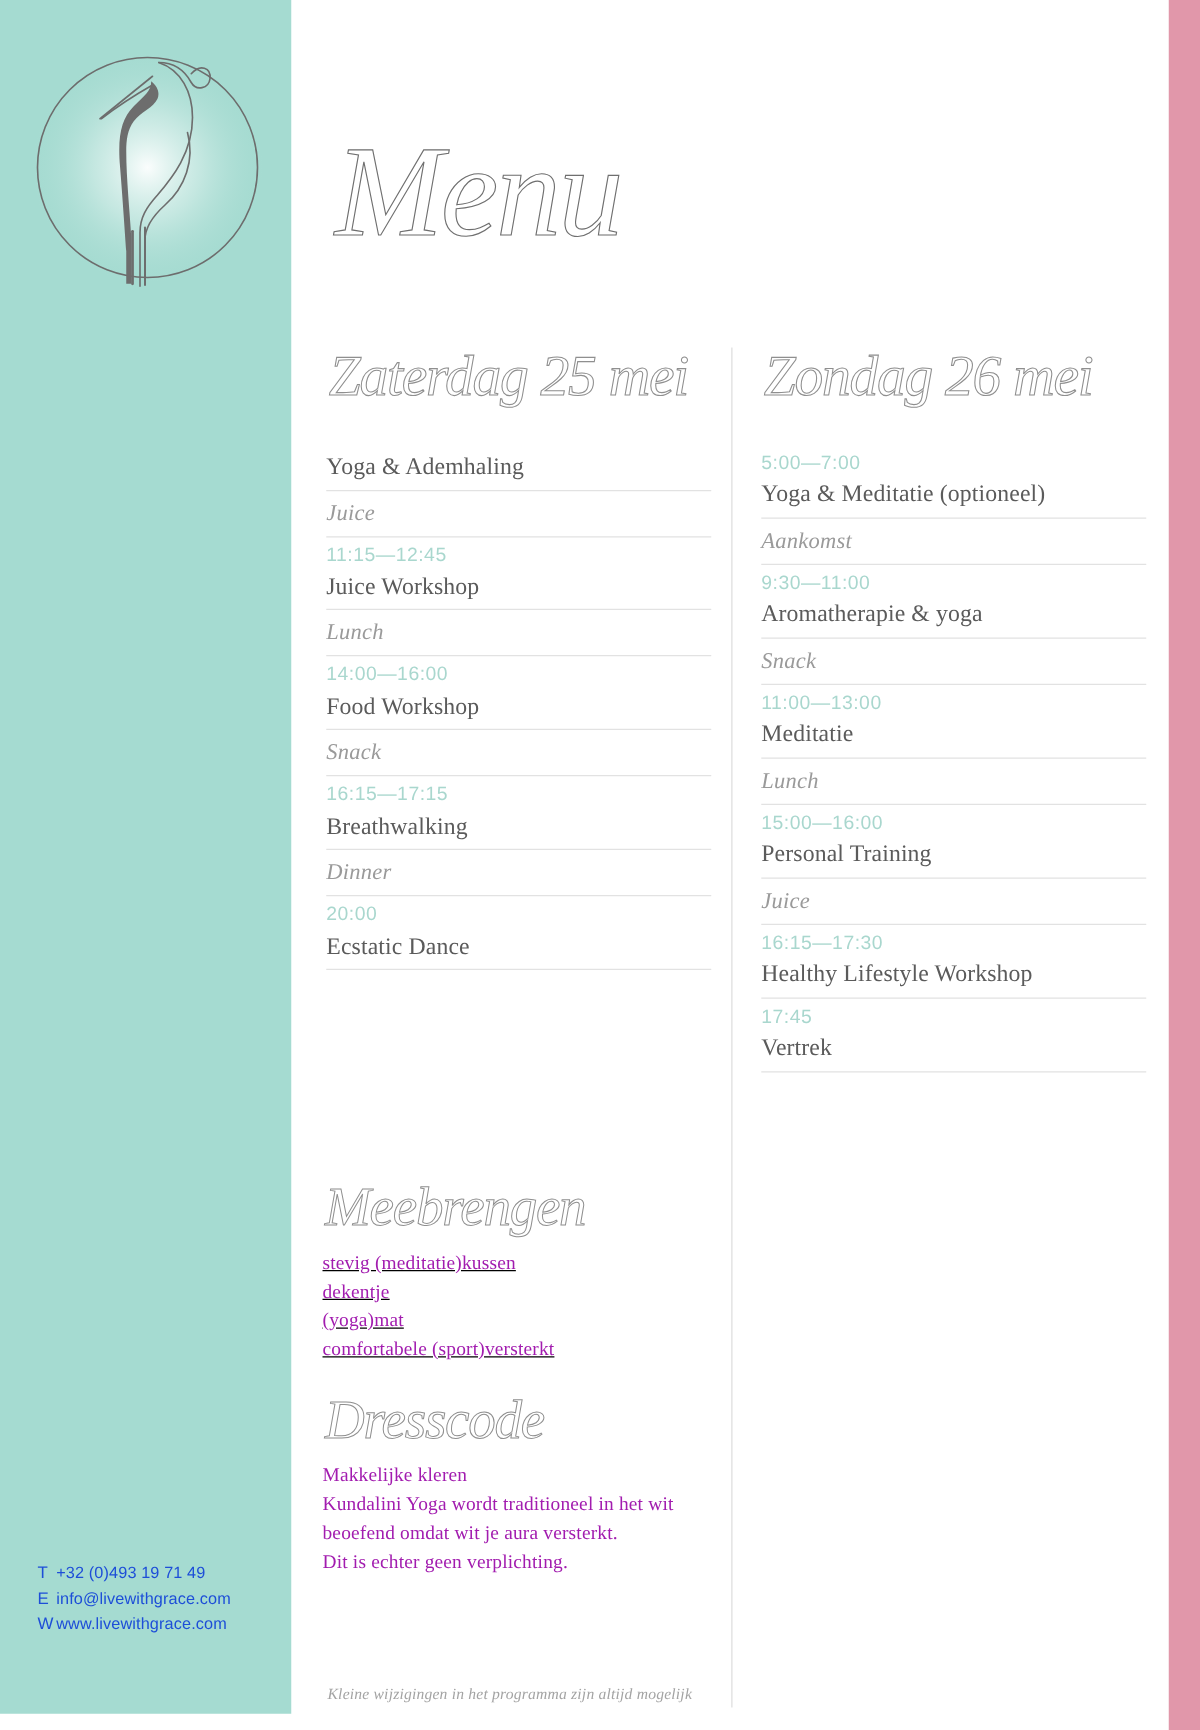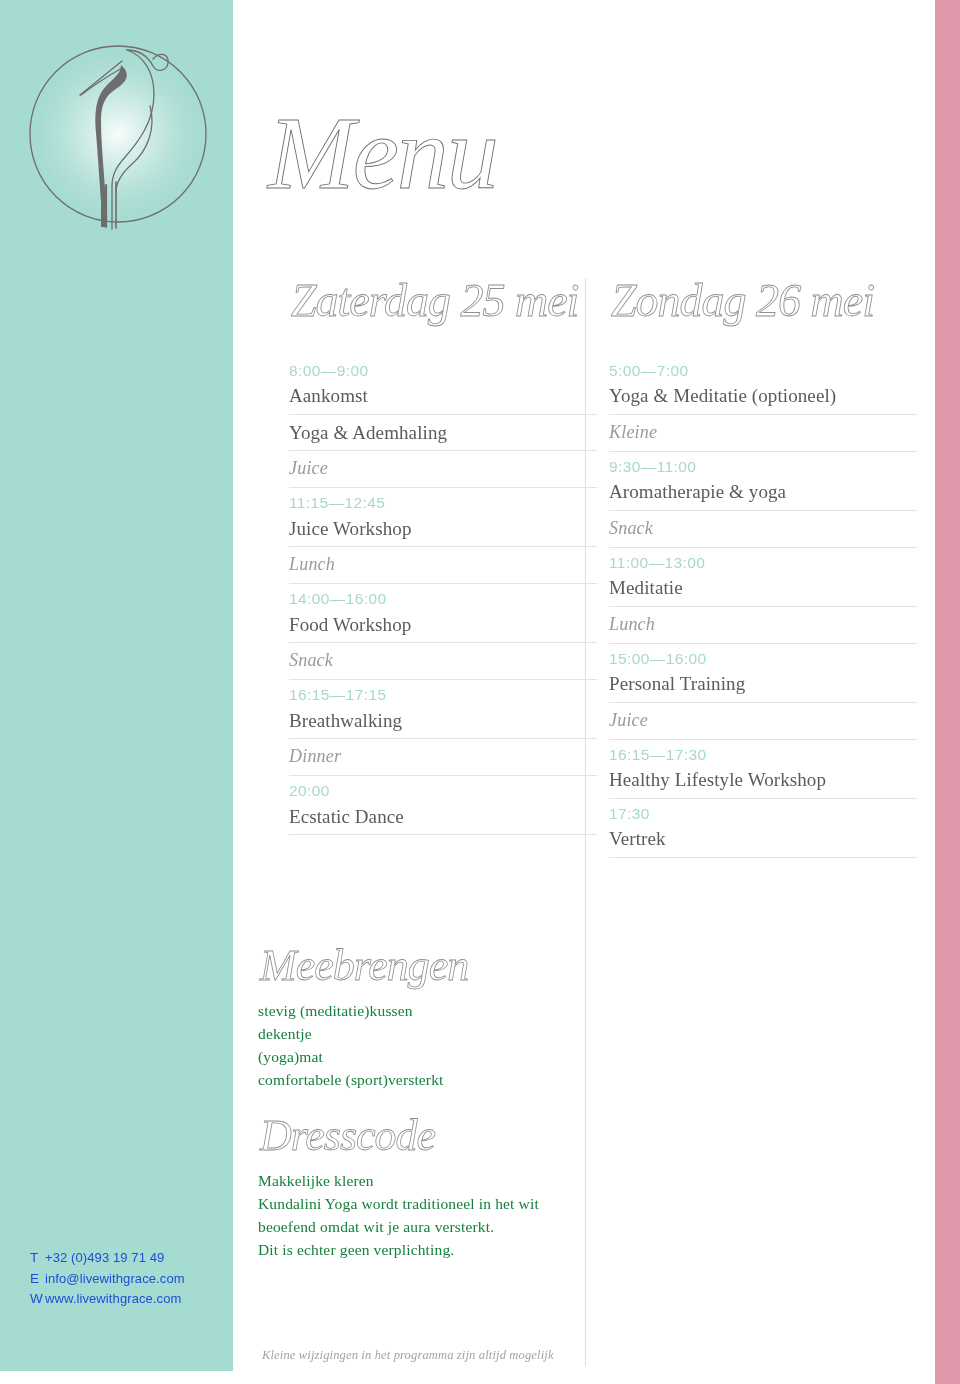--- a/index.html
+++ b/index.html
@@ -58,21 +58,21 @@
     height: 130px;
   }
   .menu-title svg { display:block; width:100%; height:100%; }
 
   
   .col {
     position: absolute;
     top: 272px;
     width: 308px;
   }
-  .col-left  { left: 261px; margin-left: 28px; }
+  .col-left  { left: 261px; }
   .col-right { left: 609px; }
 
   .vdivider {
     position: absolute;
     left: 585px;
     top: 278px;
     width: 1px;
     height: 1088px;
     background: #dedede;
   }
@@ -116,32 +116,32 @@
     line-height: 1.5;
     letter-spacing: 0.2px;
   }
 
   
   .block {
     position: absolute;
     left: 258px;
     width: 330px;
   }
-  .block-bring { top: 938px; }
+  .block-bring { top: 938px; text-decoration: underline; }
   .block-dress { top: 1108px; }
 
   .script-head { height: 58px; }
   .script-head svg { display:block; height: 54px; }
 
   .block-lines {
     margin-top: 4px;
     font-family: "Liberation Serif", serif;
     font-size: 15.5px;
     line-height: 1.48;
-    color: #15803d;
+    color: #a21caf;
     letter-spacing: 0.15px;
   }
 
   
   .footer-contact {
     position: absolute;
     left: 30px;
     top: 1248px;
     font-family: Liberation Sans, sans-serif;
     font-size: 13px;
@@ -213,24 +213,20 @@
   <div class="vdivider"></div>
 
   <div class="col col-left">
     <div class="day-head">
       <svg viewBox="0 0 300 56" xmlns="http://www.w3.org/2000/svg" width="300">
         <text x="2" y="44" font-family="Liberation Serif, serif" font-size="46" font-style="italic" fill="none" stroke="#8f8f8f" stroke-width="0.85" letter-spacing="-1">Zaterdag 25 mei</text>
       </svg>
     </div>
     <div class="sched">
       <div class="row slot">
-        <div class="time">8:00—9:00</div>
-        <div class="activity">Aankomst</div>
-      </div>
-      <div class="row slot">
         <div class="activity">Yoga &amp; Ademhaling</div>
       </div>
       <div class="row meal">
         <div class="meal-label">Juice</div>
       </div>
       <div class="row slot">
         <div class="time">11:15—12:45</div>
         <div class="activity">Juice Workshop</div>
       </div>
       <div class="row meal">
@@ -262,21 +258,21 @@
       <svg viewBox="0 0 300 56" xmlns="http://www.w3.org/2000/svg" width="300">
         <text x="2" y="44" font-family="Liberation Serif, serif" font-size="46" font-style="italic" fill="none" stroke="#8f8f8f" stroke-width="0.85" letter-spacing="-1">Zondag 26 mei</text>
       </svg>
     </div>
     <div class="sched">
       <div class="row slot">
         <div class="time">5:00—7:00</div>
         <div class="activity">Yoga &amp; Meditatie (optioneel)</div>
       </div>
       <div class="row meal">
-        <div class="meal-label">Kleine</div>
+        <div class="meal-label">Aankomst</div>
       </div>
       <div class="row slot">
         <div class="time">9:30—11:00</div>
         <div class="activity">Aromatherapie &amp; yoga</div>
       </div>
       <div class="row meal">
         <div class="meal-label">Snack</div>
       </div>
       <div class="row slot">
         <div class="time">11:00—13:00</div>
@@ -290,21 +286,21 @@
         <div class="activity">Personal Training</div>
       </div>
       <div class="row meal">
         <div class="meal-label">Juice</div>
       </div>
       <div class="row slot">
         <div class="time">16:15—17:30</div>
         <div class="activity">Healthy Lifestyle Workshop</div>
       </div>
       <div class="row slot">
-        <div class="time">17:30</div>
+        <div class="time">17:45</div>
         <div class="activity">Vertrek</div>
       </div>
     </div>
   </div>
 
   <div class="block block-bring">
     <div class="script-head">
       <svg viewBox="0 0 300 54" xmlns="http://www.w3.org/2000/svg" width="300">
         <text x="2" y="42" font-family="Liberation Serif, serif" font-size="44" font-style="italic" fill="none" stroke="#8f8f8f" stroke-width="0.8" letter-spacing="-1">Meebrengen</text>
       </svg>

